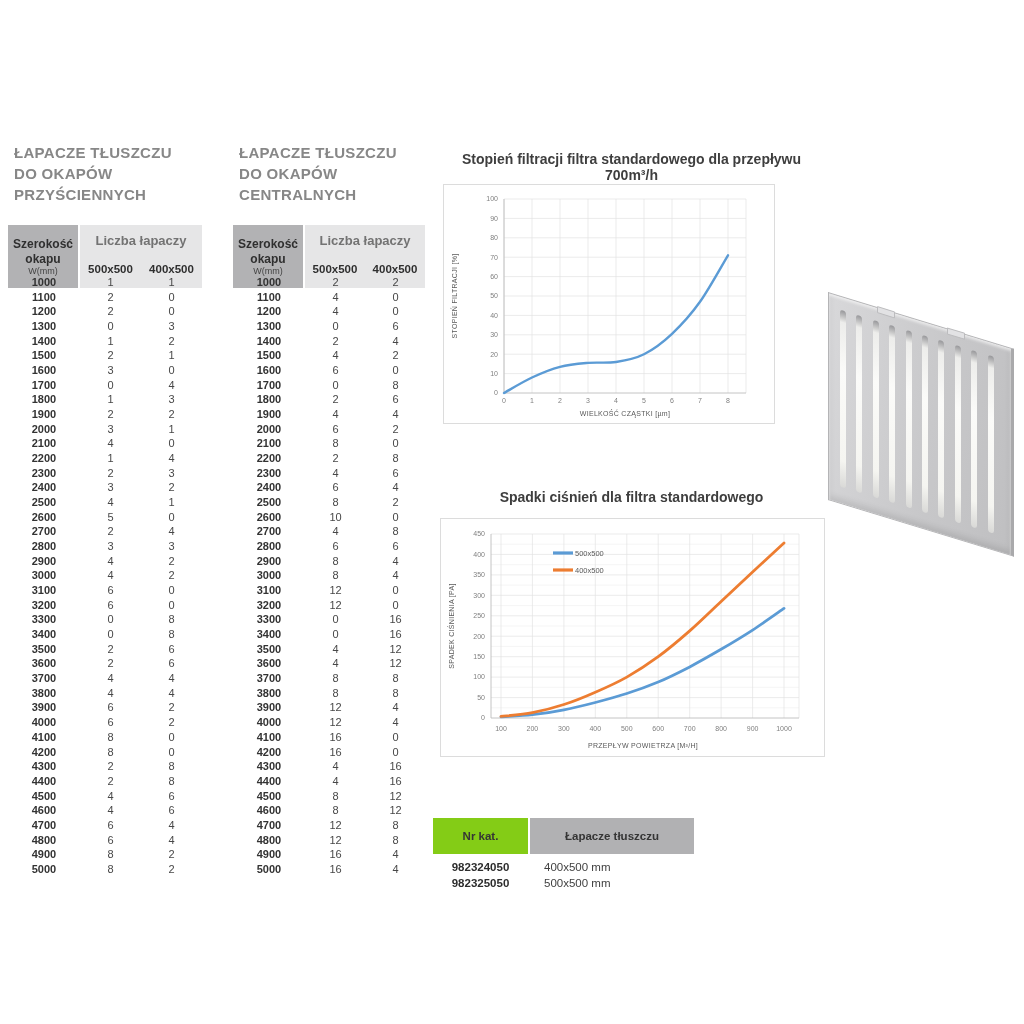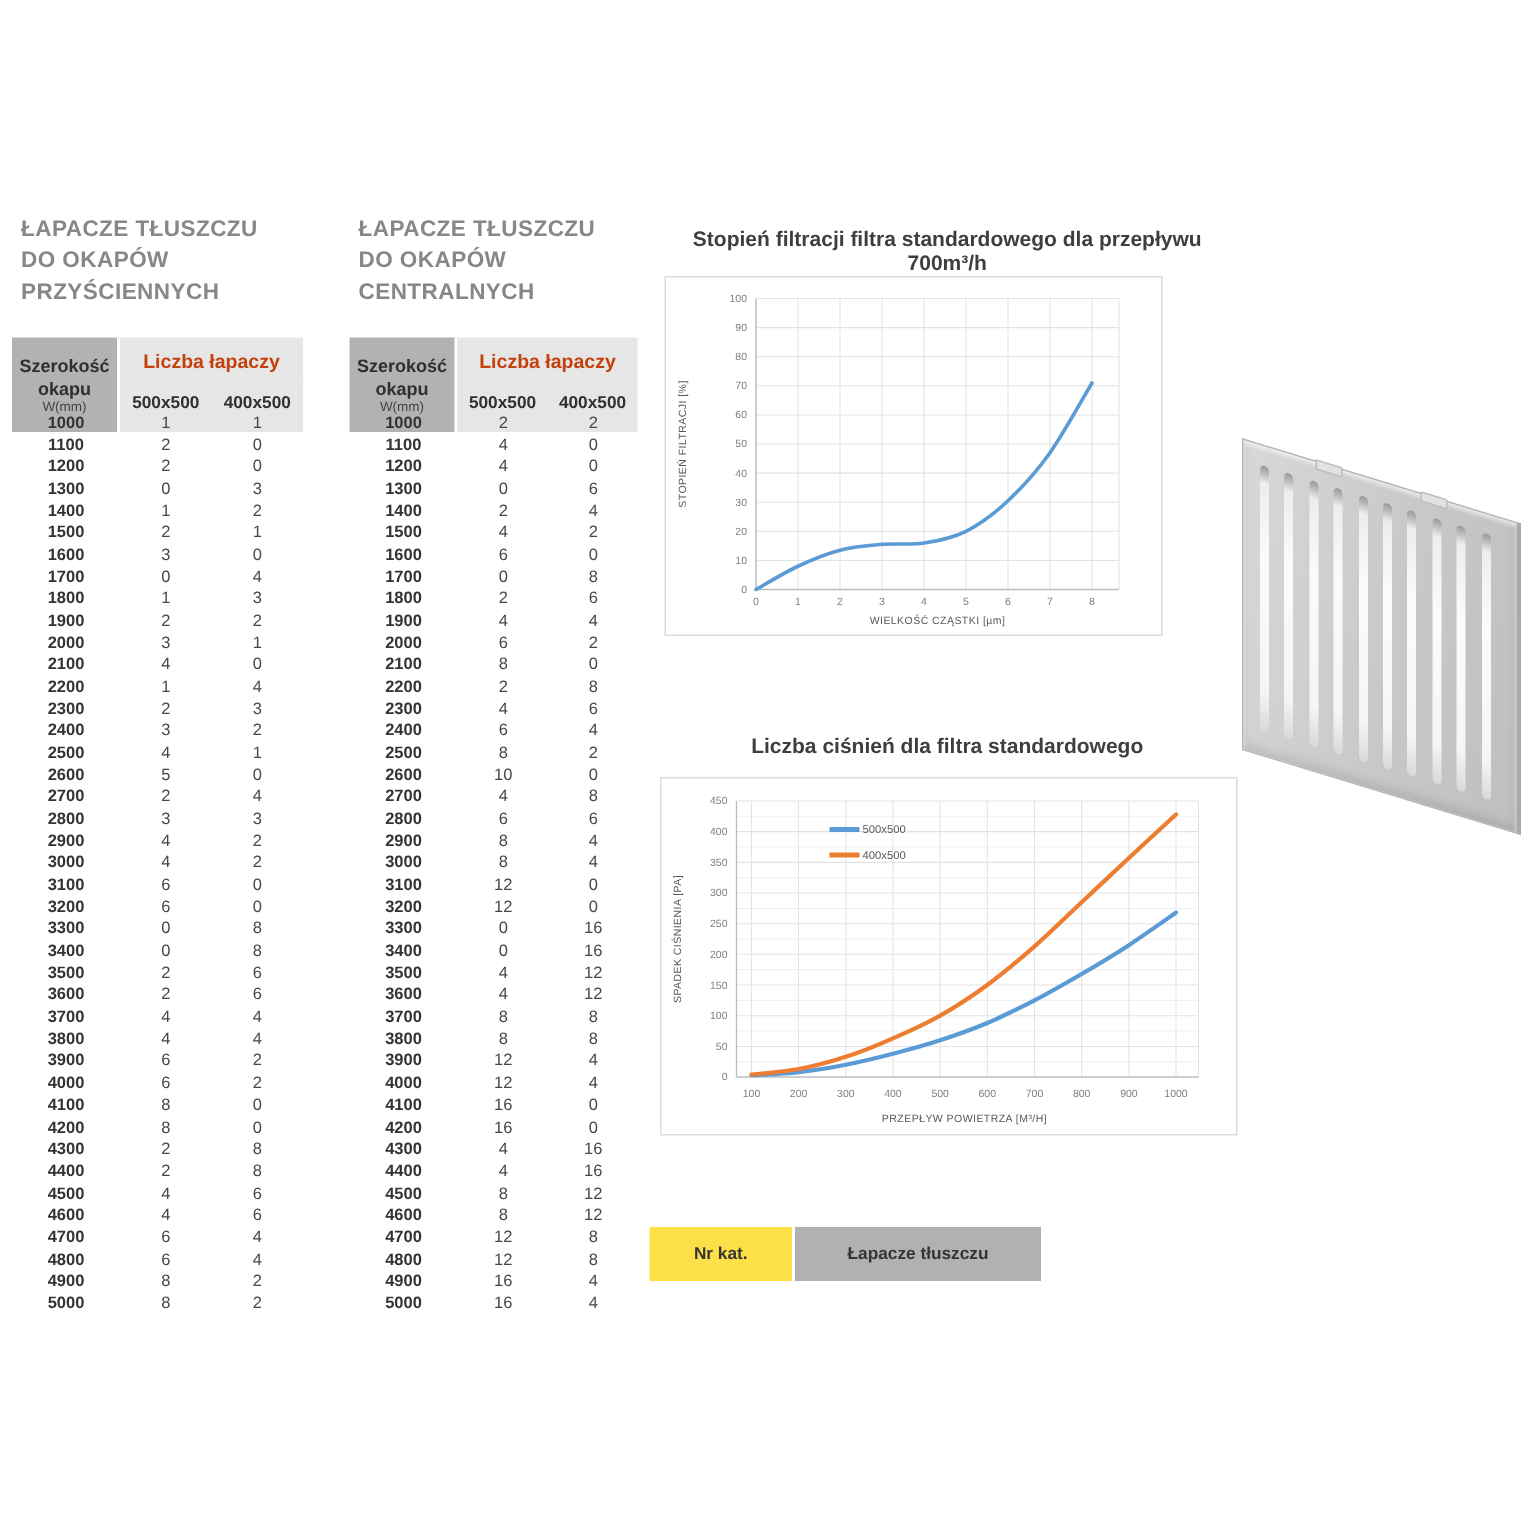--- a/index.html
+++ b/index.html
@@ -13,21 +13,21 @@
   .block-title{margin:0 0 0 6px;height:76px;font-size:15px;line-height:1.4;font-weight:700;
                letter-spacing:.3px;color:#878787;}
   .block-title span{display:block;}
   .thead{margin-top:7px;height:50px;display:grid;grid-template-columns:72px 1fr;
          grid-template-rows:30px 33px;grid-template-areas:"c1 g" "c1 s";}
   .h-col1{grid-area:c1;background:#b2b2b4;display:flex;flex-direction:column;align-items:center;
           justify-content:center;border-right:2px solid #fff;color:#2f2f2f;}
   .h1a{font-size:12px;font-weight:700;line-height:1.2;text-align:center;white-space:pre-line;}
   .h1b{font-size:9px;color:#444;}
   .h-group{grid-area:g;background:#e6e6e7;display:flex;align-items:center;justify-content:center;
-           font-size:13px;font-weight:700;color:#c2410c;}
+           font-size:13px;font-weight:700;color:#737373;}
   .h-sub{grid-area:s;background:#e6e6e7;display:flex;color:#2f2f2f;}
   .h-sub span{flex:1;display:flex;align-items:center;justify-content:center;
               font-size:11.5px;font-weight:600;padding-bottom:6px;}
   .tbody{display:flex;flex-direction:column;}
   .trow{display:flex;height:14.68px;line-height:14.68px;font-size:11px;}
   .trow .c0{width:72px;text-align:center;font-weight:700;color:#333;}
   .trow .c1{width:61px;text-align:center;color:#474747;}
   .trow .c2{flex:1;text-align:center;color:#474747;}
 
   
@@ -49,21 +49,21 @@
   .slot{position:absolute;top:13px;bottom:16px;width:6px;border-radius:3px;
     background:linear-gradient(180deg,#97979a 0px,#ededeb 12px,#fbfbf9 35%,#f5f5f1 85%,#d9d9d7 100%);}
   .clip{position:absolute;top:-2px;height:5px;width:16px;background:#e2e2e4;
     border:1px solid #bcbcbe;border-radius:1px;}
 
   
   .catalog{position:absolute;left:433px;top:818px;width:261px;}
   .cat-head{display:grid;grid-template-columns:95px 164px;column-gap:2px;height:36px;}
   .cat-head div{display:flex;align-items:center;justify-content:center;
     font-size:11.5px;font-weight:700;color:#353535;}
-  .ch1{background:#fde047;}
+  .ch1{background:#84cc16;}
   .ch2{background:#b1b1b3;}
   .cat-body{margin-top:5px;display:flex;flex-direction:column;}
   .crow{display:grid;grid-template-columns:95px 164px;column-gap:2px;height:16px;
         line-height:16px;font-size:11.5px;}
   .crow .cc0{text-align:center;font-weight:700;color:#2d2d2d;}
   .crow .cc1{padding-left:14px;color:#3f3f3f;}
 </style>
 </head>
 <body>
 
@@ -567,21 +567,21 @@
         <text x="200.0" y="218" text-anchor="middle" font-size="7" fill="#7f7f7f">5</text>
         <text x="228.0" y="218" text-anchor="middle" font-size="7" fill="#7f7f7f">6</text>
         <text x="256.0" y="218" text-anchor="middle" font-size="7" fill="#7f7f7f">7</text>
         <text x="284.0" y="218" text-anchor="middle" font-size="7" fill="#7f7f7f">8</text>
         <text x="181" y="231" text-anchor="middle" font-size="7" fill="#595959" letter-spacing=".3">WIELKOŚĆ CZĄSTKI [µm]</text>
         <text x="13" y="111" text-anchor="middle" font-size="7" fill="#595959" letter-spacing=".3" transform="rotate(-90 13 111)">STOPIEŃ FILTRACJI [%]</text>
         <path d="M60.0,208.0C64.7,205.4,78.7,196.8,88.0,192.5C97.3,188.1,106.7,184.2,116.0,181.8C125.3,179.4,134.7,178.7,144.0,177.9C153.3,177.1,162.7,178.4,172.0,177.0C181.3,175.5,190.7,173.9,200.0,169.2C209.3,164.5,218.7,157.6,228.0,148.8C237.3,140.1,246.7,129.9,256.0,116.8C265.3,103.7,279.3,78.0,284.0,70.3" fill="none" stroke="#5B9BD5" stroke-width="2.4" stroke-linecap="round"></path>
       </svg>
   </div>
 
-  <div class="chart-title ct2">Liczba ciśnień dla filtra standardowego</div>
+  <div class="chart-title ct2">Spadki ciśnień dla filtra standardowego</div>
   <div class="chart-panel cp2">
     <svg id="svg-pressure" width="383" height="237">
         <line x1="50" y1="188.8" x2="358" y2="188.8" stroke="#f0f0f0" stroke-width="0.7"></line>
         <line x1="50" y1="178.6" x2="358" y2="178.6" stroke="#e3e3e3" stroke-width="0.7"></line>
         <line x1="50" y1="168.3" x2="358" y2="168.3" stroke="#f0f0f0" stroke-width="0.7"></line>
         <line x1="50" y1="158.1" x2="358" y2="158.1" stroke="#e3e3e3" stroke-width="0.7"></line>
         <line x1="50" y1="147.9" x2="358" y2="147.9" stroke="#f0f0f0" stroke-width="0.7"></line>
         <line x1="50" y1="137.7" x2="358" y2="137.7" stroke="#e3e3e3" stroke-width="0.7"></line>
         <line x1="50" y1="127.4" x2="358" y2="127.4" stroke="#f0f0f0" stroke-width="0.7"></line>
         <line x1="50" y1="117.2" x2="358" y2="117.2" stroke="#e3e3e3" stroke-width="0.7"></line>
@@ -652,15 +652,25 @@
       <div class="slot" style="left: 125.8px;"></div>
       <div class="slot" style="left: 142.2px;"></div>
       <div class="slot" style="left: 158.6px;"></div>
     </div>
 
   <section class="catalog">
     <div class="cat-head">
       <div class="ch1">Nr kat.</div>
       <div class="ch2">Łapacze tłuszczu</div>
     </div>
+    <div class="cat-body">
+        <div class="crow">
+          <span class="cc0">982324050</span>
+          <span class="cc1">400x500 mm</span>
+        </div>
+        <div class="crow">
+          <span class="cc0">982325050</span>
+          <span class="cc1">500x500 mm</span>
+        </div>
+      </div>
   </section>
 
 </div>
 
 </body></html>

